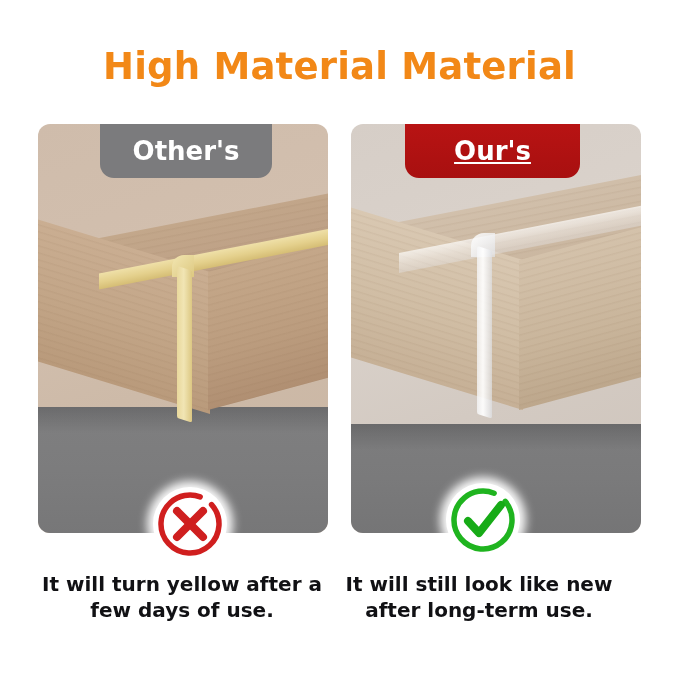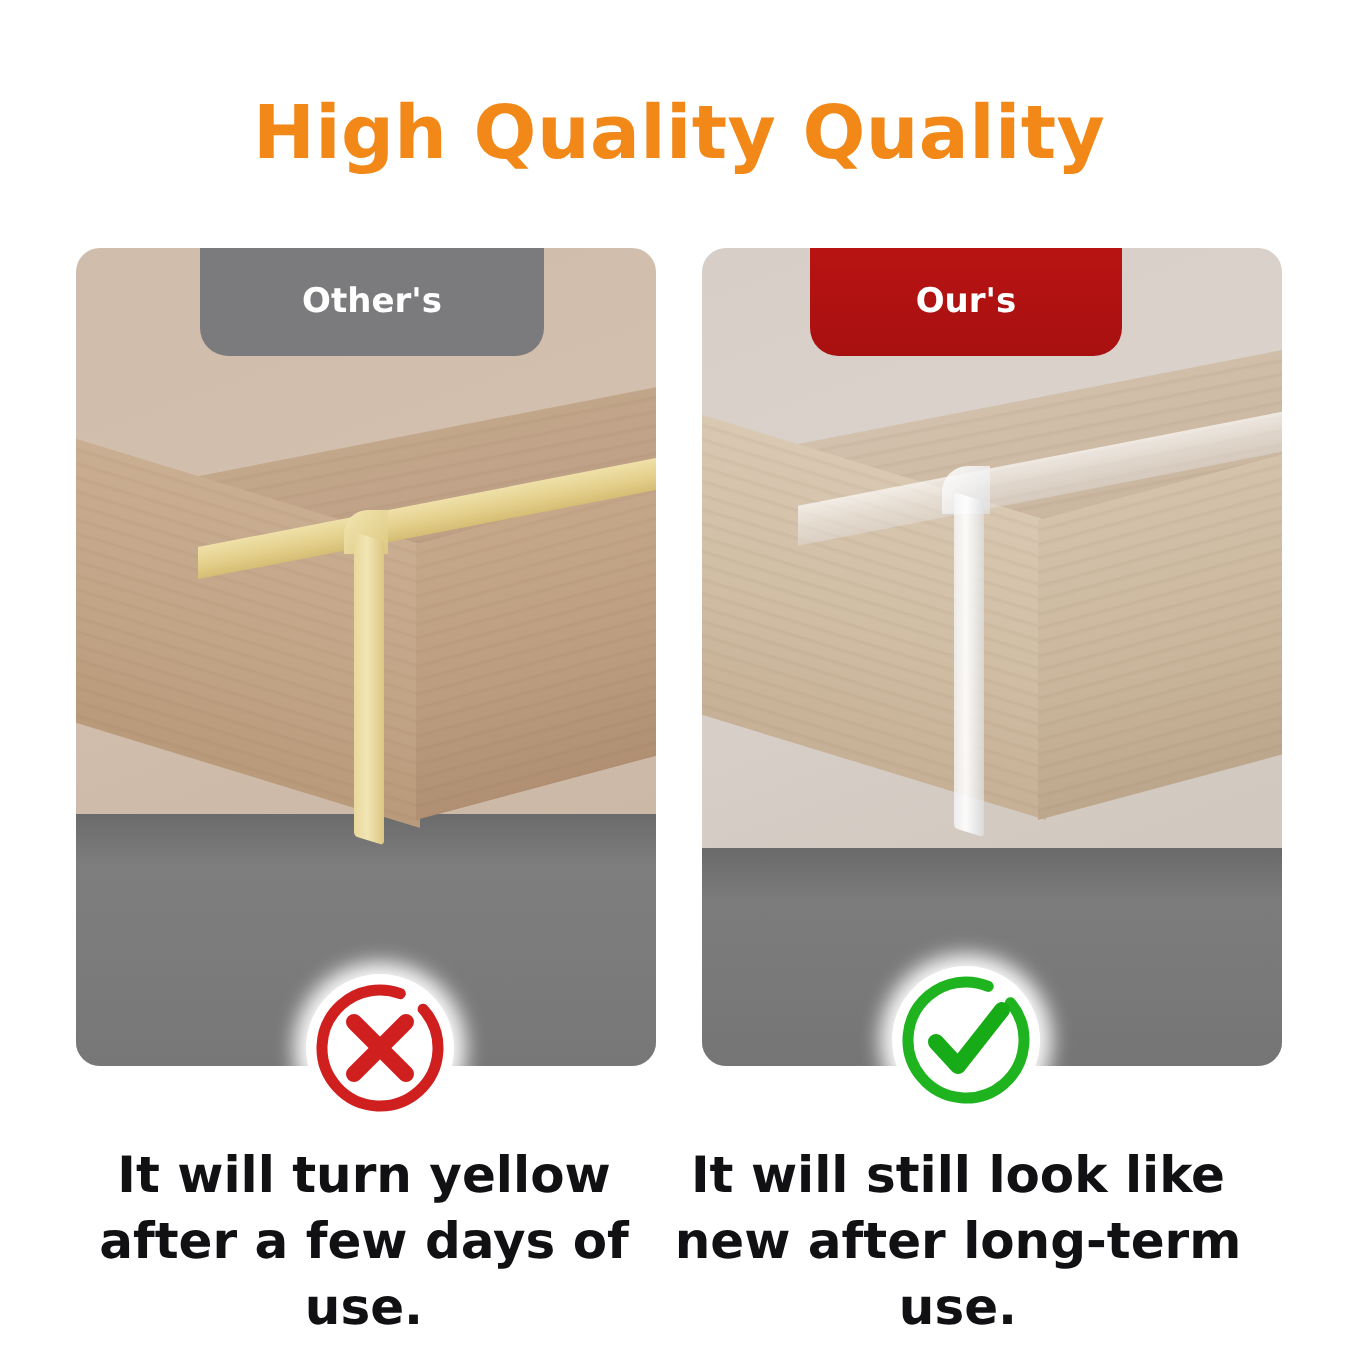--- a/index.html
+++ b/index.html
@@ -73,36 +73,37 @@
   }
 
   
   .badge {
     position: absolute;
     top: 0;
     height: 54px;
     line-height: 54px;
     text-align: center;
     color: #ffffff;
-    font-size: 17px;
+    font-size: 26px;
     font-weight: bold;
     border-radius: 0 0 14px 14px;
     z-index: 6;
     white-space: nowrap;
   }
   .badge-other {
     left: 62px;
     width: 172px;
     background: #7b7b7d;
   }
   .badge-our {
     left: 54px;
-    width: 156px;
+    width: 175px;
     background: #b01111;
     background: linear-gradient(180deg, #b81313 0%, #a81010 100%);
+    text-decoration: underline;
   }
   
   .tbl-l-top {
     position: absolute;
     left: -46px;
     top: 96px;
     width: 400px;
     height: 92px;
     background: linear-gradient(175deg, #c4a98c 0%, #bfa287 45%, #b99b7f 100%);
     transform: skewY(-11deg);
@@ -249,32 +250,32 @@
   .verdict svg { display: block; }
   .verdict-x { left: 153px; top: 487px; }
   .verdict-check { left: 446px; top: 483px; }
 
   
   .caption {
     position: absolute;
     top: 571px;
     width: 300px;
     text-align: center;
-    font-size: 25px;
+    font-size: 20px;
     font-weight: bold;
     color: #111114;
     line-height: 1.32;
   }
   .caption-left  { left: 32px; }
   .caption-right { left: 329px; }
 </style>
 </head>
 <body>
 
-<div class="title">High Quality Quality</div>
+<div class="title">High Material Material</div>
 
 <div class="panel panel-left">
 
   <div class="wall"></div>
 
   <div class="floor">
     <div class="floor-shadow"></div>
   </div>
 
   <div class="tbl-l-top">

